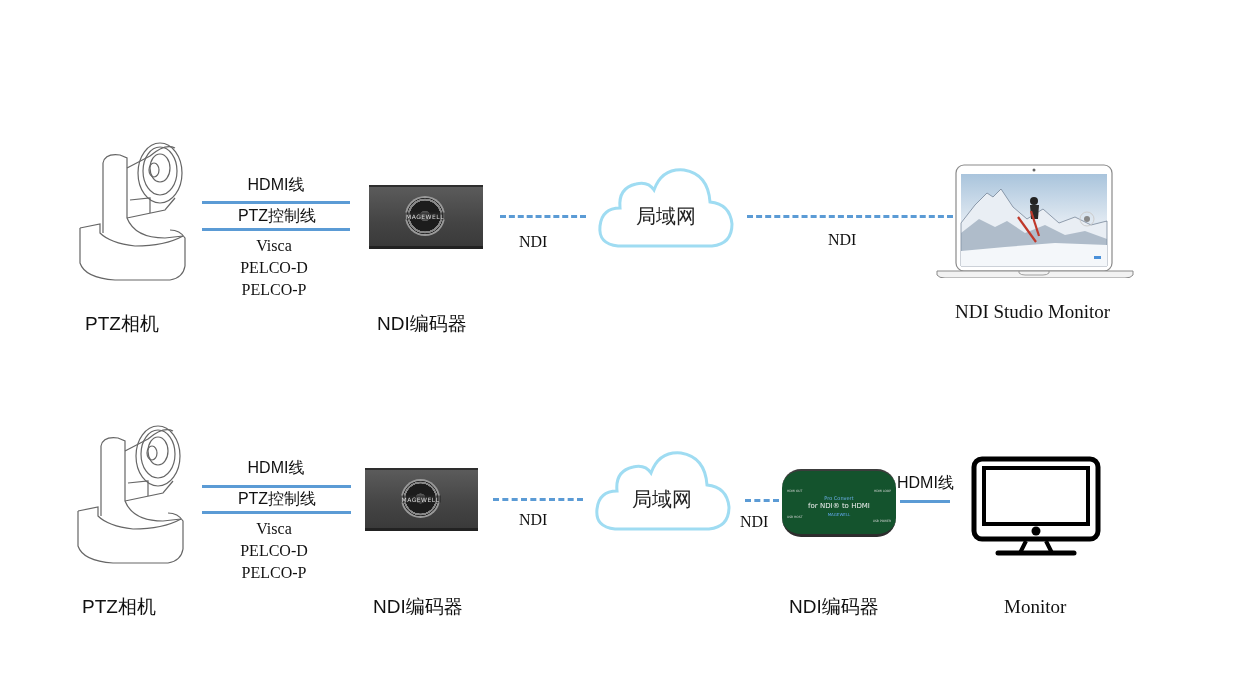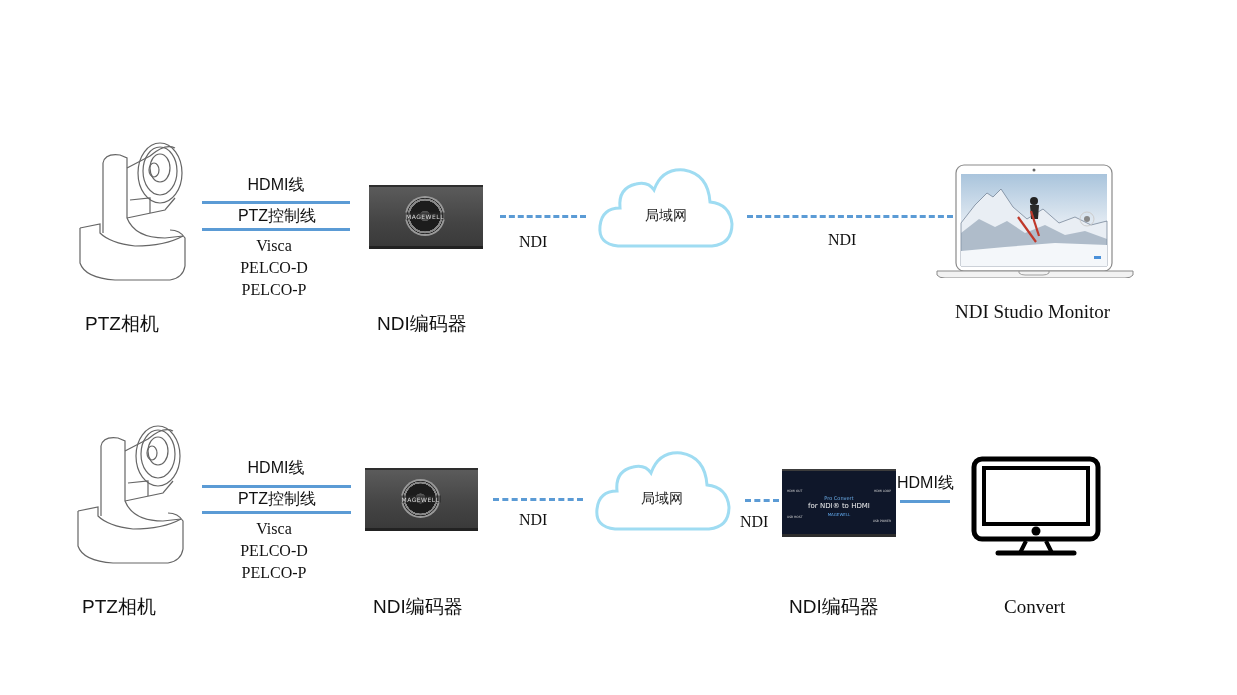--- a/index.html
+++ b/index.html
@@ -9,26 +9,26 @@
   .lbl { position: absolute; white-space: nowrap; font-size: 18px; line-height: 1; }
   .lbl-sm { position: absolute; white-space: nowrap; font-size: 16px; line-height: 1; }
   .lbl-c { transform: translateX(-50%); }
   .solid-line { position: absolute; height: 3px; background: #5b9bd5; }
   .dash-line { position: absolute; height: 0; border-top: 3px dashed #5b9bd5; }
   .cn { font-family: Liberation Sans, sans-serif; }
   .encoder { position: absolute; background: linear-gradient(#5b5b5b, #444 60%, #3a3a3a);
              border-top: 2px solid #2e2e2e; border-bottom: 3px solid #222; box-sizing: border-box; }
   .fan { position: absolute; border-radius: 50%; background: radial-gradient(circle, #555 0 20%, #1c1c1c 21% 60%, #888 61% 68%, #222 69%); box-shadow: 0 0 0 2px #999; }
   .fan-text { position: absolute; left: 50%; top: 50%; transform: translate(-50%,-50%); font-family: "DejaVu Sans", sans-serif; font-size: 6px; color: #ddd; letter-spacing: 0.5px; background: rgba(40,40,40,0.6); padding: 0 1px; }
-  .decoder { position: absolute; background: #0f172a; border-top: 2px solid #3c3c3c; border-bottom: 3px solid #2d2d2d; box-sizing: border-box; }
+  .decoder { position: absolute; background: #14532d; border-top: 2px solid #3c3c3c; border-bottom: 3px solid #2d2d2d; box-sizing: border-box; border-radius: 19px; }
   .dec-port { position: absolute; font-family: "DejaVu Sans", sans-serif; font-size: 3px; color: #d6d6d6; }
   .dec-title1 { position: absolute; left: 0; right: 0; text-align: center; font-family: "DejaVu Sans", sans-serif; font-size: 5px; color: #6fb3f0; }
   .dec-title2 { position: absolute; left: 0; right: 0; text-align: center; font-family: "DejaVu Sans", sans-serif; font-size: 7px; color: #f0f0f0; }
   .dec-title3 { position: absolute; left: 0; right: 0; text-align: center; font-family: "DejaVu Sans", sans-serif; font-size: 4px; color: #5fa6ea; }
-  .cloud-text { position: absolute; white-space: nowrap; font-size: 14px; color: #222; font-family: Liberation Serif, serif; transform: translate(-50%,-50%); }
+  .cloud-text { position: absolute; white-space: nowrap; font-size: 20px; color: #222; font-family: Liberation Serif, serif; transform: translate(-50%,-50%); }
 </style>
 </head>
 <body>
 
 <div>
 
   <svg class="abs" style="left:75px;top:138px" width="115" height="145" viewBox="0 0 115 145">
     <g fill="none" stroke="#666" stroke-width="1.2">
       <path d="M5 90 L5 125 Q10 140 40 142 L95 142 Q108 140 110 128 L110 100 Q105 92 95 92"></path>
       <path d="M5 90 L25 86 L25 95 Q35 105 60 108 Q90 108 108 98"></path>
@@ -157,14 +157,14 @@
   <div class="lbl-sm cn" style="left:897px;top:475px">HDMI线</div>
   <div class="solid-line" style="left:900px;top:500px;width:50px"></div>
 
   <svg class="abs" style="left:970px;top:455px" width="132" height="105" viewBox="0 0 132 105">
     <rect x="4" y="4" width="124" height="80" rx="8" fill="none" stroke="#000" stroke-width="5"></rect>
     <rect x="14" y="13" width="104" height="56" fill="none" stroke="#000" stroke-width="4"></rect>
     <circle cx="66" cy="76" r="4.5" fill="#000"></circle>
     <path d="M56 86 L50 98 M76 86 L82 98" stroke="#000" stroke-width="4"></path>
     <line x1="28" y1="98" x2="104" y2="98" stroke="#000" stroke-width="5" stroke-linecap="round"></line>
   </svg>
-  <div class="lbl" style="left:1004px;top:597px;font-size:19px">Convert</div>
+  <div class="lbl" style="left:1004px;top:597px;font-size:19px">Monitor</div>
 </div>
 
 </body></html>

